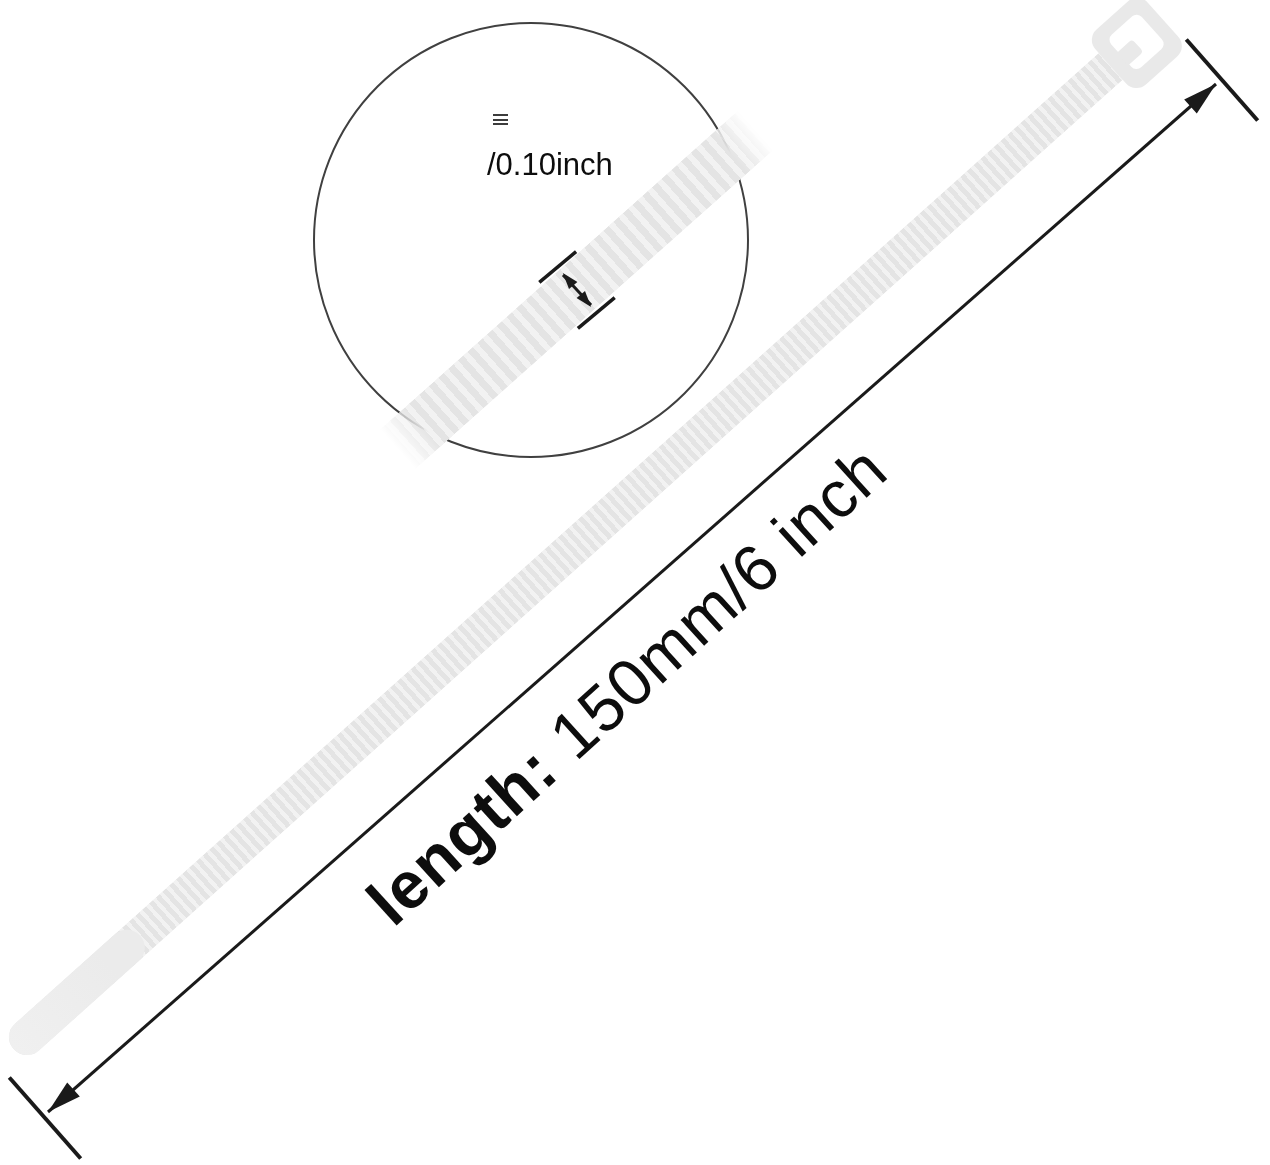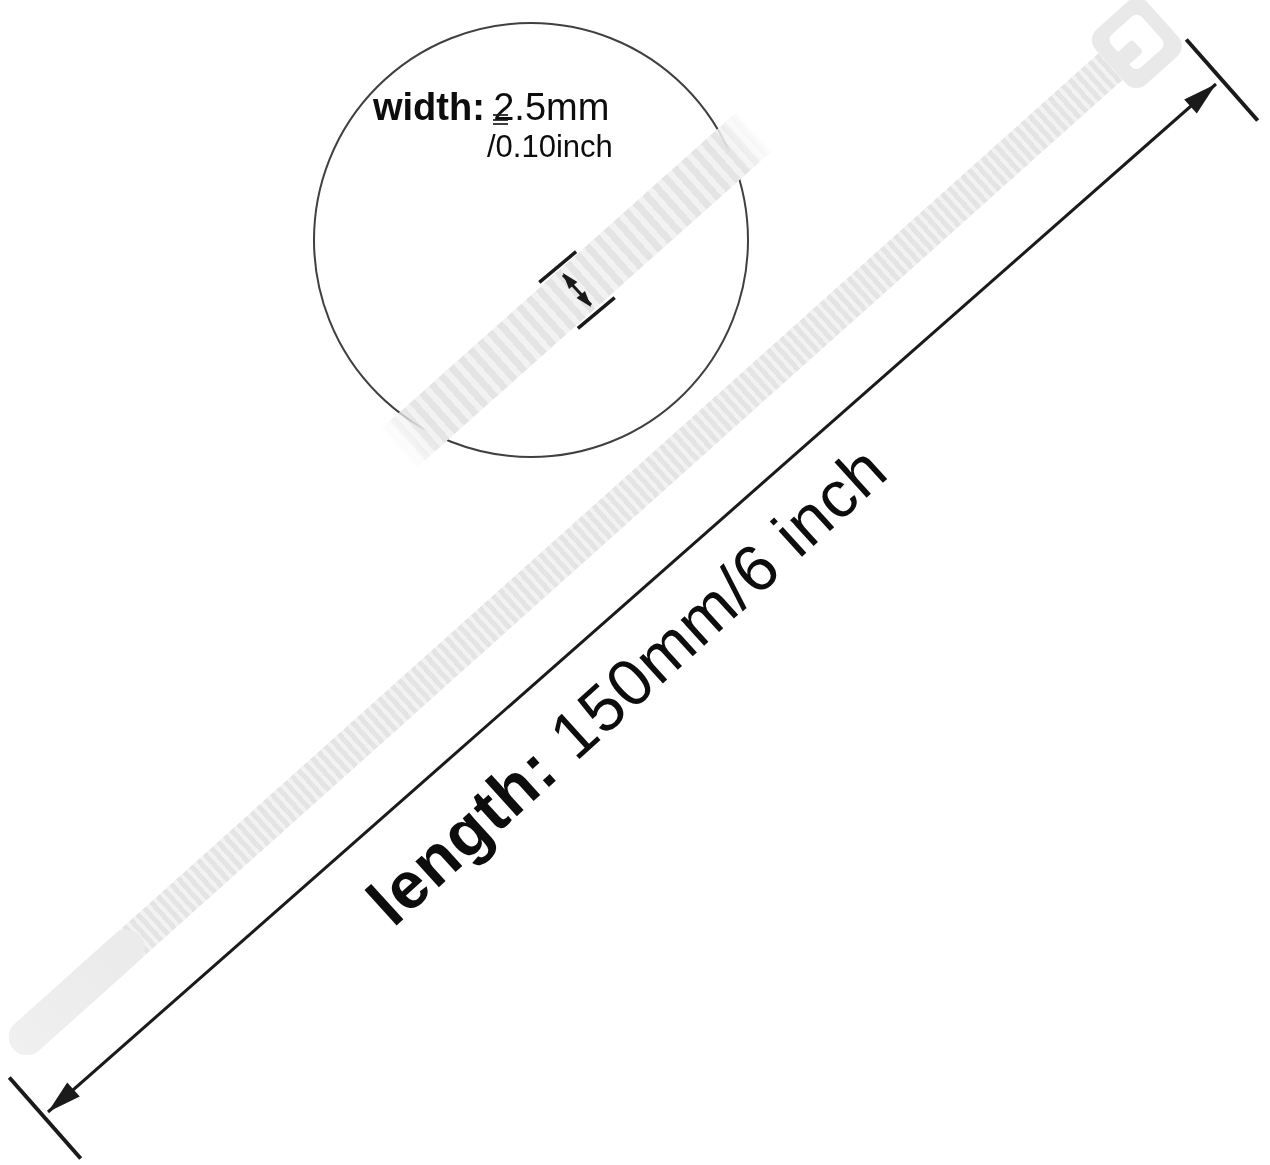--- a/index.html
+++ b/index.html
@@ -89,21 +89,21 @@
 
   
   .label { position: absolute; color: var(--text, #0d0d0d); white-space: nowrap; z-index: 3; }
   .width-label {
     left: 373px; top: 88px;
     font-size: 38px; line-height: 1.05;
   }
   .width-label .term { font-weight: bold; }
   .width-label .value { margin-left: 0.22em; }
   .width-sub {
-    left: 487px; top: 131px;
+    left: 487px; top: 149px;
     font-size: 31px; line-height: 1.05;
   }
   .length-label {
     left: 400px; top: 870px;
     font-size: 66px; line-height: 1;
     letter-spacing: 1px;
     transform-origin: 0 100%;
     transform: rotate(-42.3deg);
   }
   .length-label .term { font-weight: bold; }
@@ -149,23 +149,20 @@
     <line x1="9.3" y1="1077.5" x2="80.7" y2="1158.5" stroke-width="4" class="ink-stroke"></line>
     <line x1="1186.3" y1="39.5" x2="1257.7" y2="120.5" stroke-width="4" class="ink-stroke"></line>
 
     <line x1="563" y1="275" x2="591" y2="305" stroke-width="3" class="ink-stroke"></line>
     <polygon points="562.9,273.1 577.4,281.9 569.0,288.9" class="ink-fill"></polygon>
     <polygon points="591.1,306.9 585.0,291.1 576.6,298.1" class="ink-fill"></polygon>
     <line x1="576.1" y1="251.6" x2="539.3" y2="282.4" stroke-width="3.5" class="ink-stroke"></line>
     <line x1="614.7" y1="297.6" x2="577.9" y2="328.4" stroke-width="3.5" class="ink-stroke"></line>
   </svg>
 
-  <div class="label width-label">
-    <span class="term">width:</span><span class="value">2.5mm</span>
-  </div>
   <div class="label width-sub">/0.10inch</div>
   <div class="text-artifact"></div>
 
   <div class="label length-label">
     <span class="term">length:</span><span class="value">150mm/6 inch</span>
   </div>
 
 </div>
 
 </body></html>

